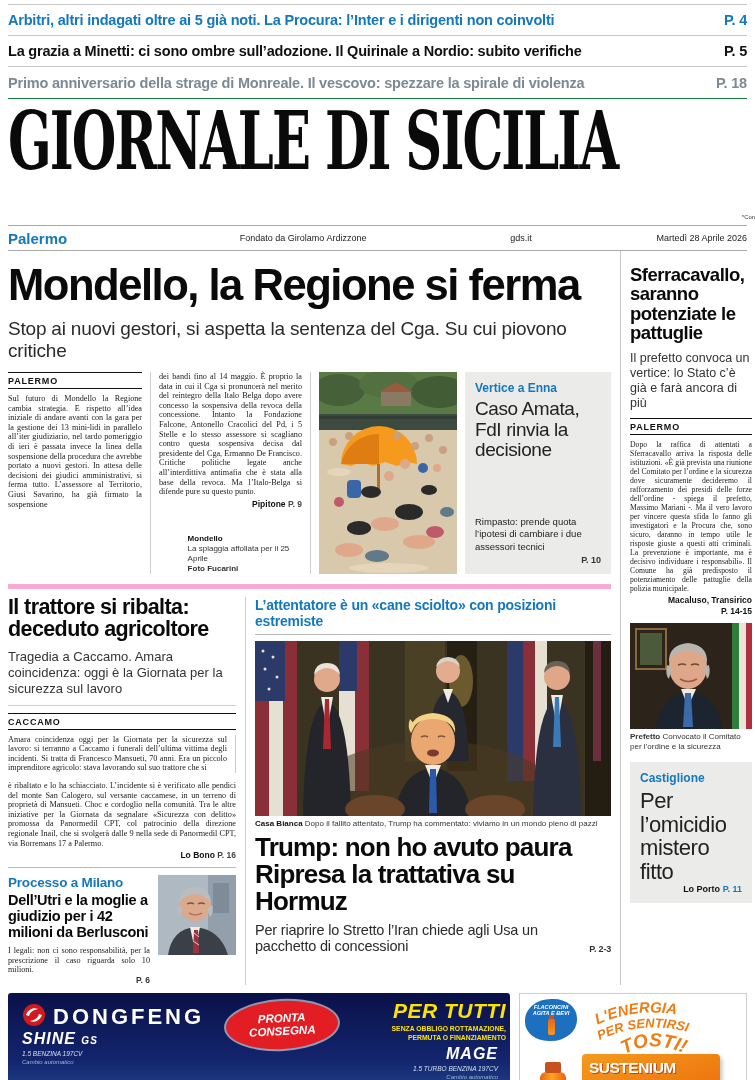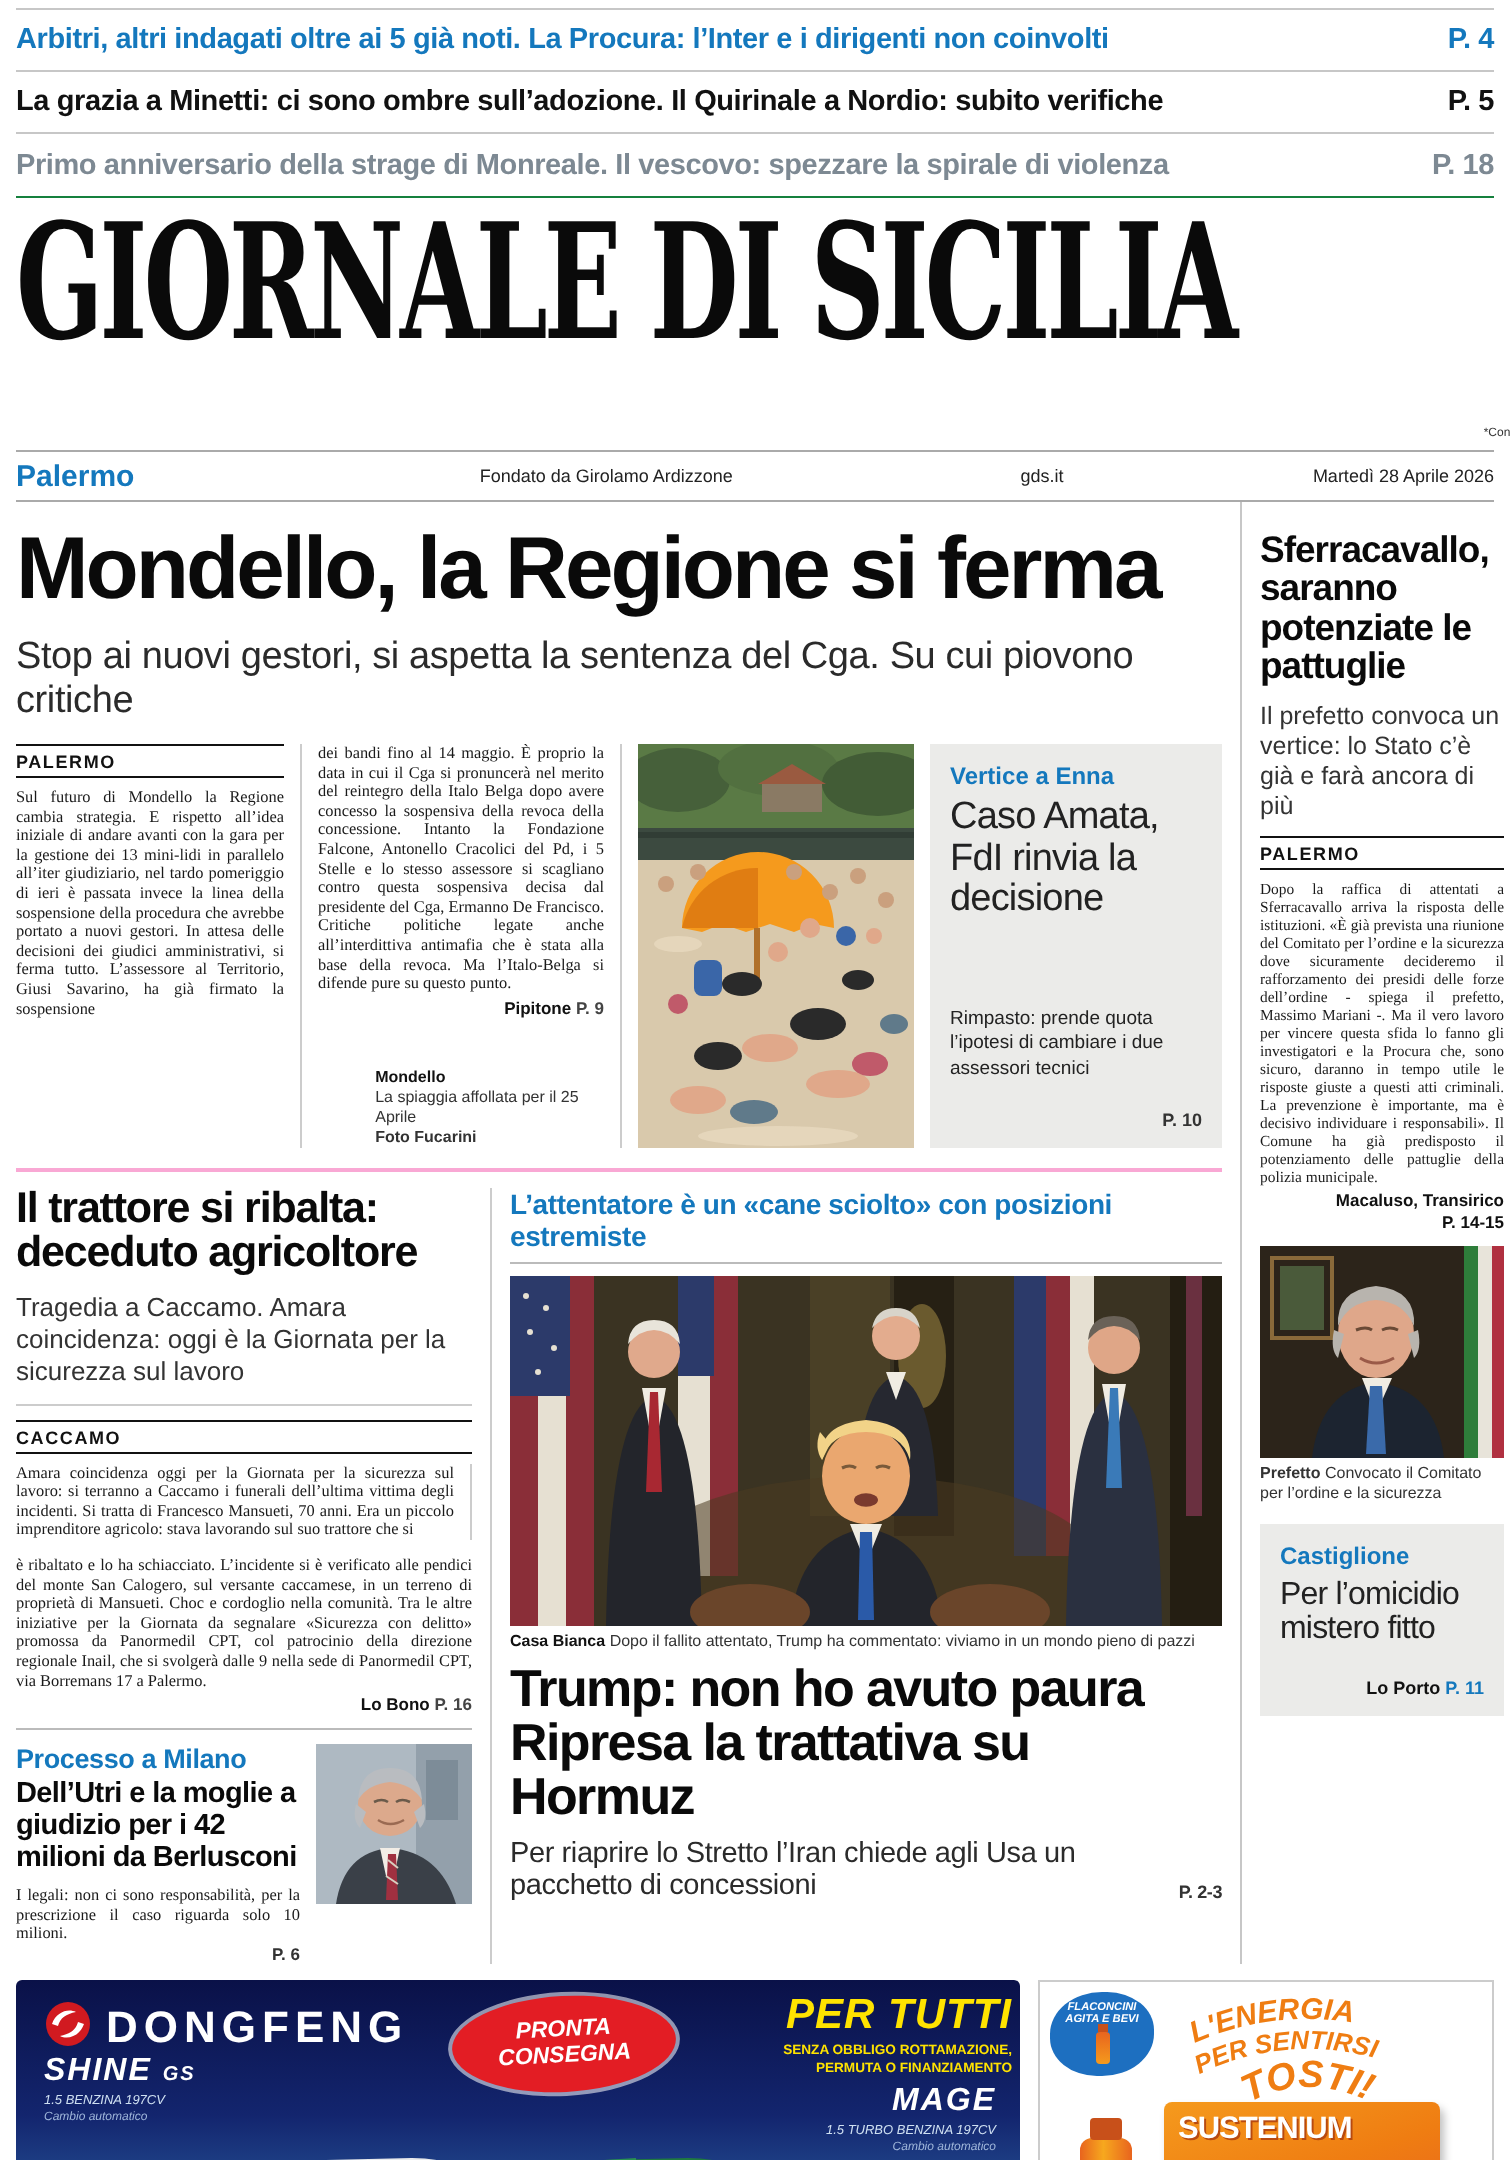--- a/index.html
+++ b/index.html
@@ -52,22 +52,22 @@
   .photo-caption { font-size:8px; line-height:1.25; color:#333; }
   .cap-lead { font-weight:bold; color:#111; display:block; }
   .cap-credit { font-weight:bold; display:block; }
   .mond-cap { margin-top:auto; width:80%; margin-left:auto; }
   .mond-photo { width:138px; }
   .mond-photo svg { display:block; }
   .gray-box { background:#ebebe9; padding:9px 10px; flex:1; display:flex; flex-direction:column; }
   .box-kicker { color:#1478bd; font-weight:bold; font-size:12px; margin-bottom:4px; }
   .box-title { font-size:19px; line-height:1.08; letter-spacing:-0.4px; color:#222; }
   .box-text { font-size:9.5px; line-height:1.3; color:#222; margin-top:auto; }
-  .box-page { text-align:right; font-weight:bold; font-size:9px; color:#333; margin-top:14px; }
-  .bottom-row { display:flex; margin-top:10px; border-top:2px solid #f9a8d4; padding-top:8px; }
+  .box-page { text-align:right; font-weight:bold; font-size:9px; color:#333; margin-top:2px; }
+  .bottom-row { display:flex; margin-top:10px; border-top:5px solid #f9a8d4; padding-top:8px; }
   .tractor { width:237px; padding-right:9px; }
   .trumpcol { flex:1; border-left:1px solid #ccc; padding-left:9px; }
   h2.tr-head { font-size:21.5px; line-height:1.02; letter-spacing:-0.6px; color:#0a0a0a; }
   .standfirst { font-size:13px; color:#333; line-height:1.25; margin:8px 0 7px; padding-bottom:7px; border-bottom:1px solid #ccc; }
   .two-cols { display:flex; gap:8px; margin-top:2px;flex-direction:column; }
   .two-cols .body { flex:1; }
   .two-cols .c1 { border-right:1px solid #ccc; padding-right:8px; }
   .dellutri { border-top:1px solid #bbb; margin-top:7px; padding-top:7px; display:flex; gap:8px; }
   .du-text { flex:1; }
   .blue-kicker { color:#1478bd; font-weight:bold; font-size:13.5px; letter-spacing:-0.2px; }
@@ -88,21 +88,21 @@
   
   h2.sb-head { font-size:18.5px; line-height:1.05; letter-spacing:-0.5px; color:#0a0a0a; }
   .sb-sub { font-size:12.5px; color:#333; line-height:1.2; margin:8px 0 7px; }
   .sb-body { font-size:7.7px; }
   .sb-byline { text-align:right; font-size:8.5px; font-weight:bold; line-height:1.3; margin-top:2px; }
   .prefect-photo { width:100%; height:106px; overflow:hidden; margin-top:6px; }
   .prefect-photo svg { display:block; }
   .sb-cap { margin-top:3px; }
   .sb-cap b { font-weight:bold; }
   .cast-box { margin-top:10px; min-height:96px; }
-  .cast-title { font-size:16px; }
+  .cast-title { font-size:22px; }
   .cast-byline { text-align:right; font-size:9px; margin-top:auto; }
   .cast-byline b { color:#111; }
   .cast-byline .pg { color:#1478bd; font-weight:bold; }
   
   .ads { display:flex; gap:9px; margin-top:8px; }
   .ad-dongfeng { width:502px; height:178px; position:relative; overflow:hidden; border-radius:3px;
     background:linear-gradient(180deg,#0a1148 0%,#13256e 38%,#2a5da0 70%,#7fb4d6 100%); color:#fff; }
   .df-brandrow { position:absolute; top:10px; left:14px; display:flex; align-items:center; gap:7px; }
   .df-brand { font-weight:bold; font-size:22px; letter-spacing:3px; }
   .df-badge { position:absolute; top:8px; left:218px; width:112px; height:48px; background:#e31d24;

